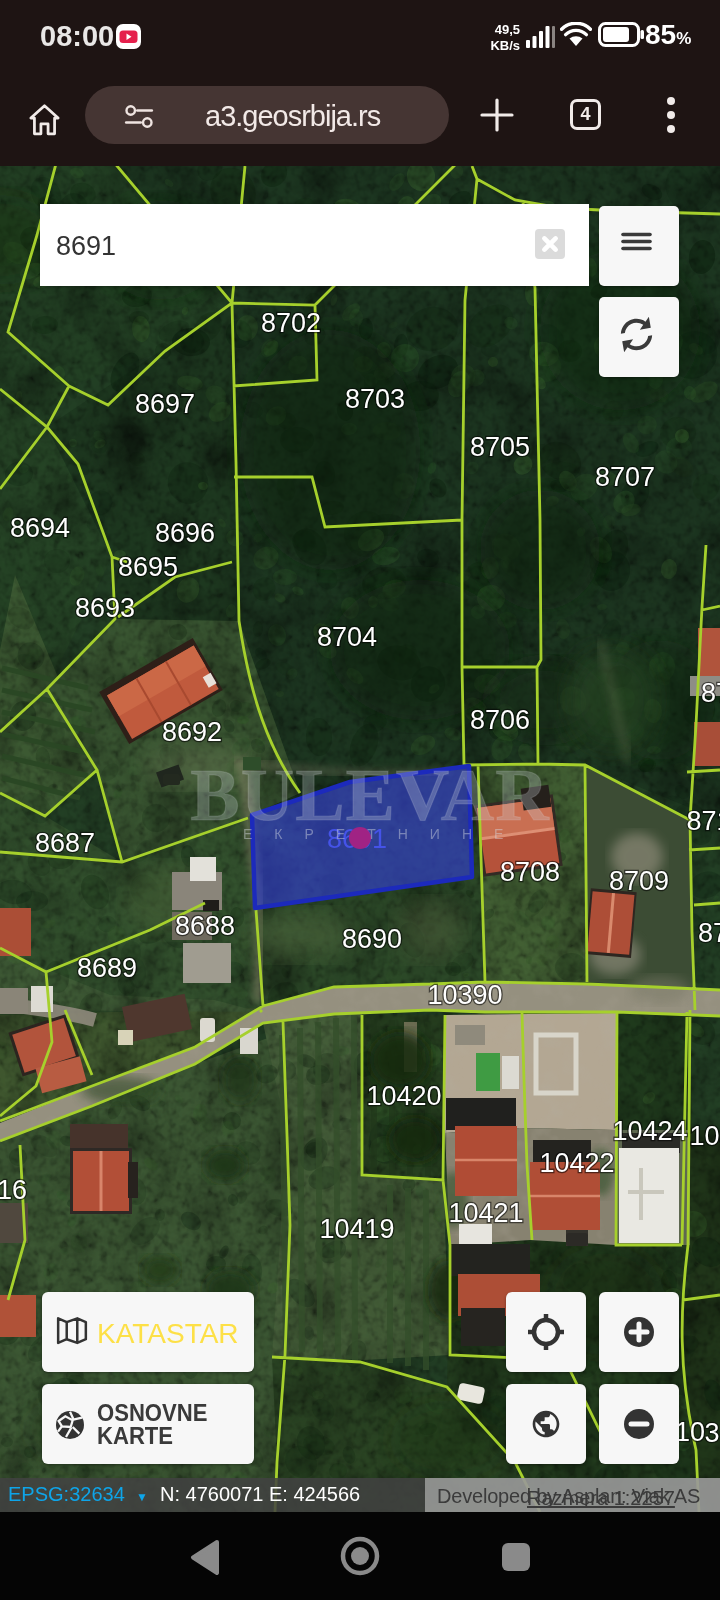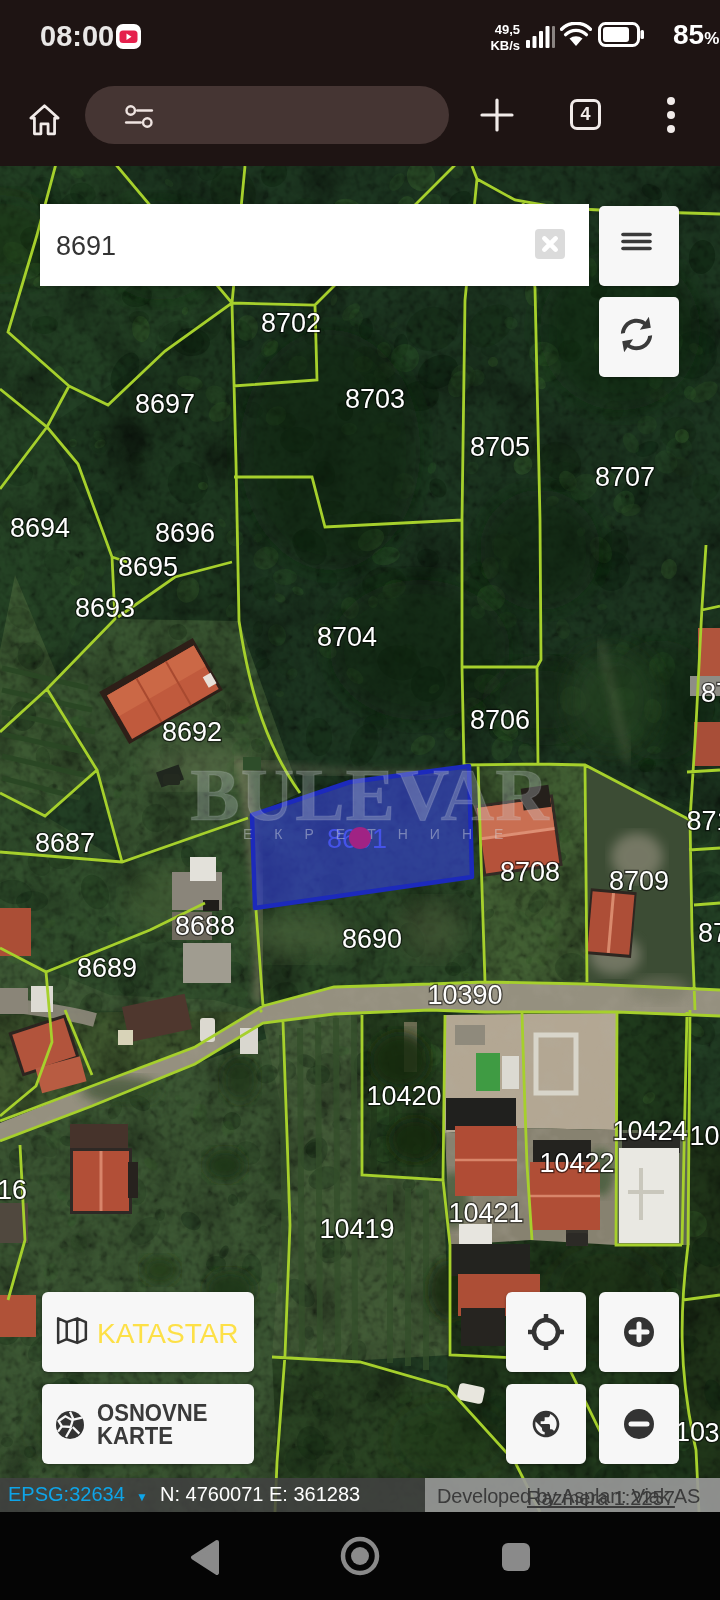--- a/index.html
+++ b/index.html
@@ -31,36 +31,37 @@
     <path d="M16 24 L9.5 16.5 A10.5 10.5 0 0 1 22.5 16.5 Z" fill="#fff"></path>
     <path d="M5.6 12.6 A14.8 14.8 0 0 1 26.4 12.6" stroke="#fff" stroke-width="3.4" fill="none" stroke-linecap="round"></path>
     <path d="M1.6 7.2 A20.5 20.5 0 0 1 30.4 7.2" stroke="#fff" stroke-width="3.4" fill="none" stroke-linecap="round"></path>
   </svg>
 
   <svg class="abs" style="left:598px;top:22px" width="46" height="25" viewBox="0 0 46 25">
     <rect x="1.5" y="1.5" width="39" height="22" rx="6" fill="none" stroke="#fff" stroke-width="3"></rect>
     <rect x="5" y="5" width="26" height="15" rx="3" fill="#fff"></rect>
     <rect x="42.5" y="8" width="3.5" height="9" rx="1.5" fill="#fff"></rect>
   </svg>
-  <div class="abs" style="left:645px;top:19px;color:#fff;font-size:28px;font-weight:bold;margin-left:28px;">85<span style="font-size:17px;">%</span></div>
+  <div class="abs" style="left:645px;top:19px;color:#fff;font-size:28px;font-weight:bold;">85<span style="font-size:17px;">%</span></div>
 
   <div class="abs" id="browserbar" style="left:0;top:62px;width:720px;height:104px;background:#1e1413;"></div>
 
   <svg class="abs" style="left:25px;top:99px" width="39" height="42" viewBox="0 0 24 24">
     <path d="M12 3.2 L3.6 10.8 L5.8 10.8 L5.8 20.5 L9.8 20.5 L9.8 14.4 L14.2 14.4 L14.2 20.5 L18.2 20.5 L18.2 10.8 L20.4 10.8 Z" fill="none" stroke="#f1ebe9" stroke-width="1.7" stroke-linejoin="round"></path>
   </svg>
 
   <div class="abs" style="left:85px;top:86px;width:364px;height:58px;border-radius:29px;background:#453533;"></div>
 
   <svg class="abs" style="left:124px;top:105px" width="30" height="23" viewBox="0 0 32 25">
     <circle cx="7" cy="6" r="4.6" fill="none" stroke="#efe4e1" stroke-width="2.6"></circle>
     <line x1="14" y1="6" x2="30" y2="6" stroke="#efe4e1" stroke-width="2.6" stroke-linecap="round"></line>
     <line x1="2" y1="19" x2="18" y2="19" stroke="#efe4e1" stroke-width="2.6" stroke-linecap="round"></line>
     <circle cx="25" cy="19" r="4.6" fill="none" stroke="#efe4e1" stroke-width="2.6"></circle>
   </svg>
+  <div class="abs" style="left:205px;top:100px;color:#f2e9e7;font-size:29px;letter-spacing:-1px;">a3.geosrbija.rs</div>
 
   <svg class="abs" style="left:478px;top:96px" width="38" height="38" viewBox="0 0 38 38">
     <line x1="19" y1="4" x2="19" y2="34" stroke="#f1ebe9" stroke-width="3.2" stroke-linecap="round"></line>
     <line x1="4" y1="19" x2="34" y2="19" stroke="#f1ebe9" stroke-width="3.2" stroke-linecap="round"></line>
   </svg>
 
   <div class="abs" style="left:570px;top:99px;width:25px;height:25px;border:3.4px solid #f1ebe9;border-radius:7px;color:#f1ebe9;font-size:18px;font-weight:bold;text-align:center;line-height:25px;">4</div>
 
   <svg class="abs" style="left:666px;top:95px" width="10" height="40" viewBox="0 0 10 40">
     <circle cx="5" cy="6" r="4" fill="#f1ebe9"></circle>
@@ -1024,21 +1025,21 @@
     <path d="M12 2C6.48 2 2 6.48 2 12s4.48 10 10 10 10-4.48 10-10S17.52 2 12 2zM11 19.93c-3.95-.49-7-3.85-7-7.93 0-.62.08-1.21.21-1.79L9 15v1c0 1.1.9 2 2 2v1.93zm6.9-2.54c-.26-.81-1-1.39-1.9-1.39h-1v-3c0-.55-.45-1-1-1H8v-2h2c.55 0 1-.45 1-1V7h2c1.1 0 2-.9 2-2v-.41c2.93 1.19 5 4.06 5 7.41 0 2.08-.8 3.97-2.1 5.39z" fill="#333"></path>
   </svg>
   <div class="abs" style="left:599px;top:1384px;width:80px;height:80px;background:#f7f7f7;border-radius:6px;box-shadow:0 1px 3px rgba(0,0,0,0.35);"></div>
   <svg class="abs" style="left:599px;top:1384px" width="80" height="80" viewBox="0 0 80 80">
     <circle cx="40" cy="40" r="15" fill="#333"></circle>
     <path d="M32 40 H48" stroke="#f7f7f7" stroke-width="5" stroke-linecap="round"></path>
   </svg>
 
   <div class="abs" style="left:0;top:1478px;width:720px;height:34px;background:rgba(66,66,66,0.85);"></div>
   <div class="abs" style="left:8px;top:1483px;color:#0ea5e9;font-size:20px;">EPSG:32634&nbsp;&nbsp;<span style="font-size:12px;">▼</span></div>
-  <div class="abs" style="left:160px;top:1483px;color:#fff;font-size:20px;">N: 4760071 E: 361283</div>
+  <div class="abs" style="left:160px;top:1483px;color:#fff;font-size:20px;">N: 4760071 E: 424566</div>
   <div class="abs" style="left:425px;top:1478px;width:295px;height:34px;background:rgba(255,255,255,0.42);"></div>
   <div class="abs" style="left:437px;top:1485px;color:#3b3b3b;font-size:20px;letter-spacing:-0.2px;">Developed by <span style="">Asplan: Viak AS</span></div>
   <div class="abs" style="left:527px;top:1487px;color:#3b3b3b;font-size:20px;text-decoration:underline;">Razmera 1:2257</div>
 
   <div class="abs" style="left:0;top:1512px;width:720px;height:88px;background:#050505;"></div>
   <svg class="abs" style="left:190px;top:1540px" width="30" height="35" viewBox="0 0 30 35">
     <path d="M27 2 L3 17.5 L27 33 Z" fill="#8a8a8a" stroke="#8a8a8a" stroke-width="4" stroke-linejoin="round"></path>
   </svg>
   <svg class="abs" style="left:340px;top:1536px" width="40" height="40" viewBox="0 0 40 40">
     <circle cx="20" cy="20" r="17" fill="none" stroke="#8a8a8a" stroke-width="4.5"></circle>

